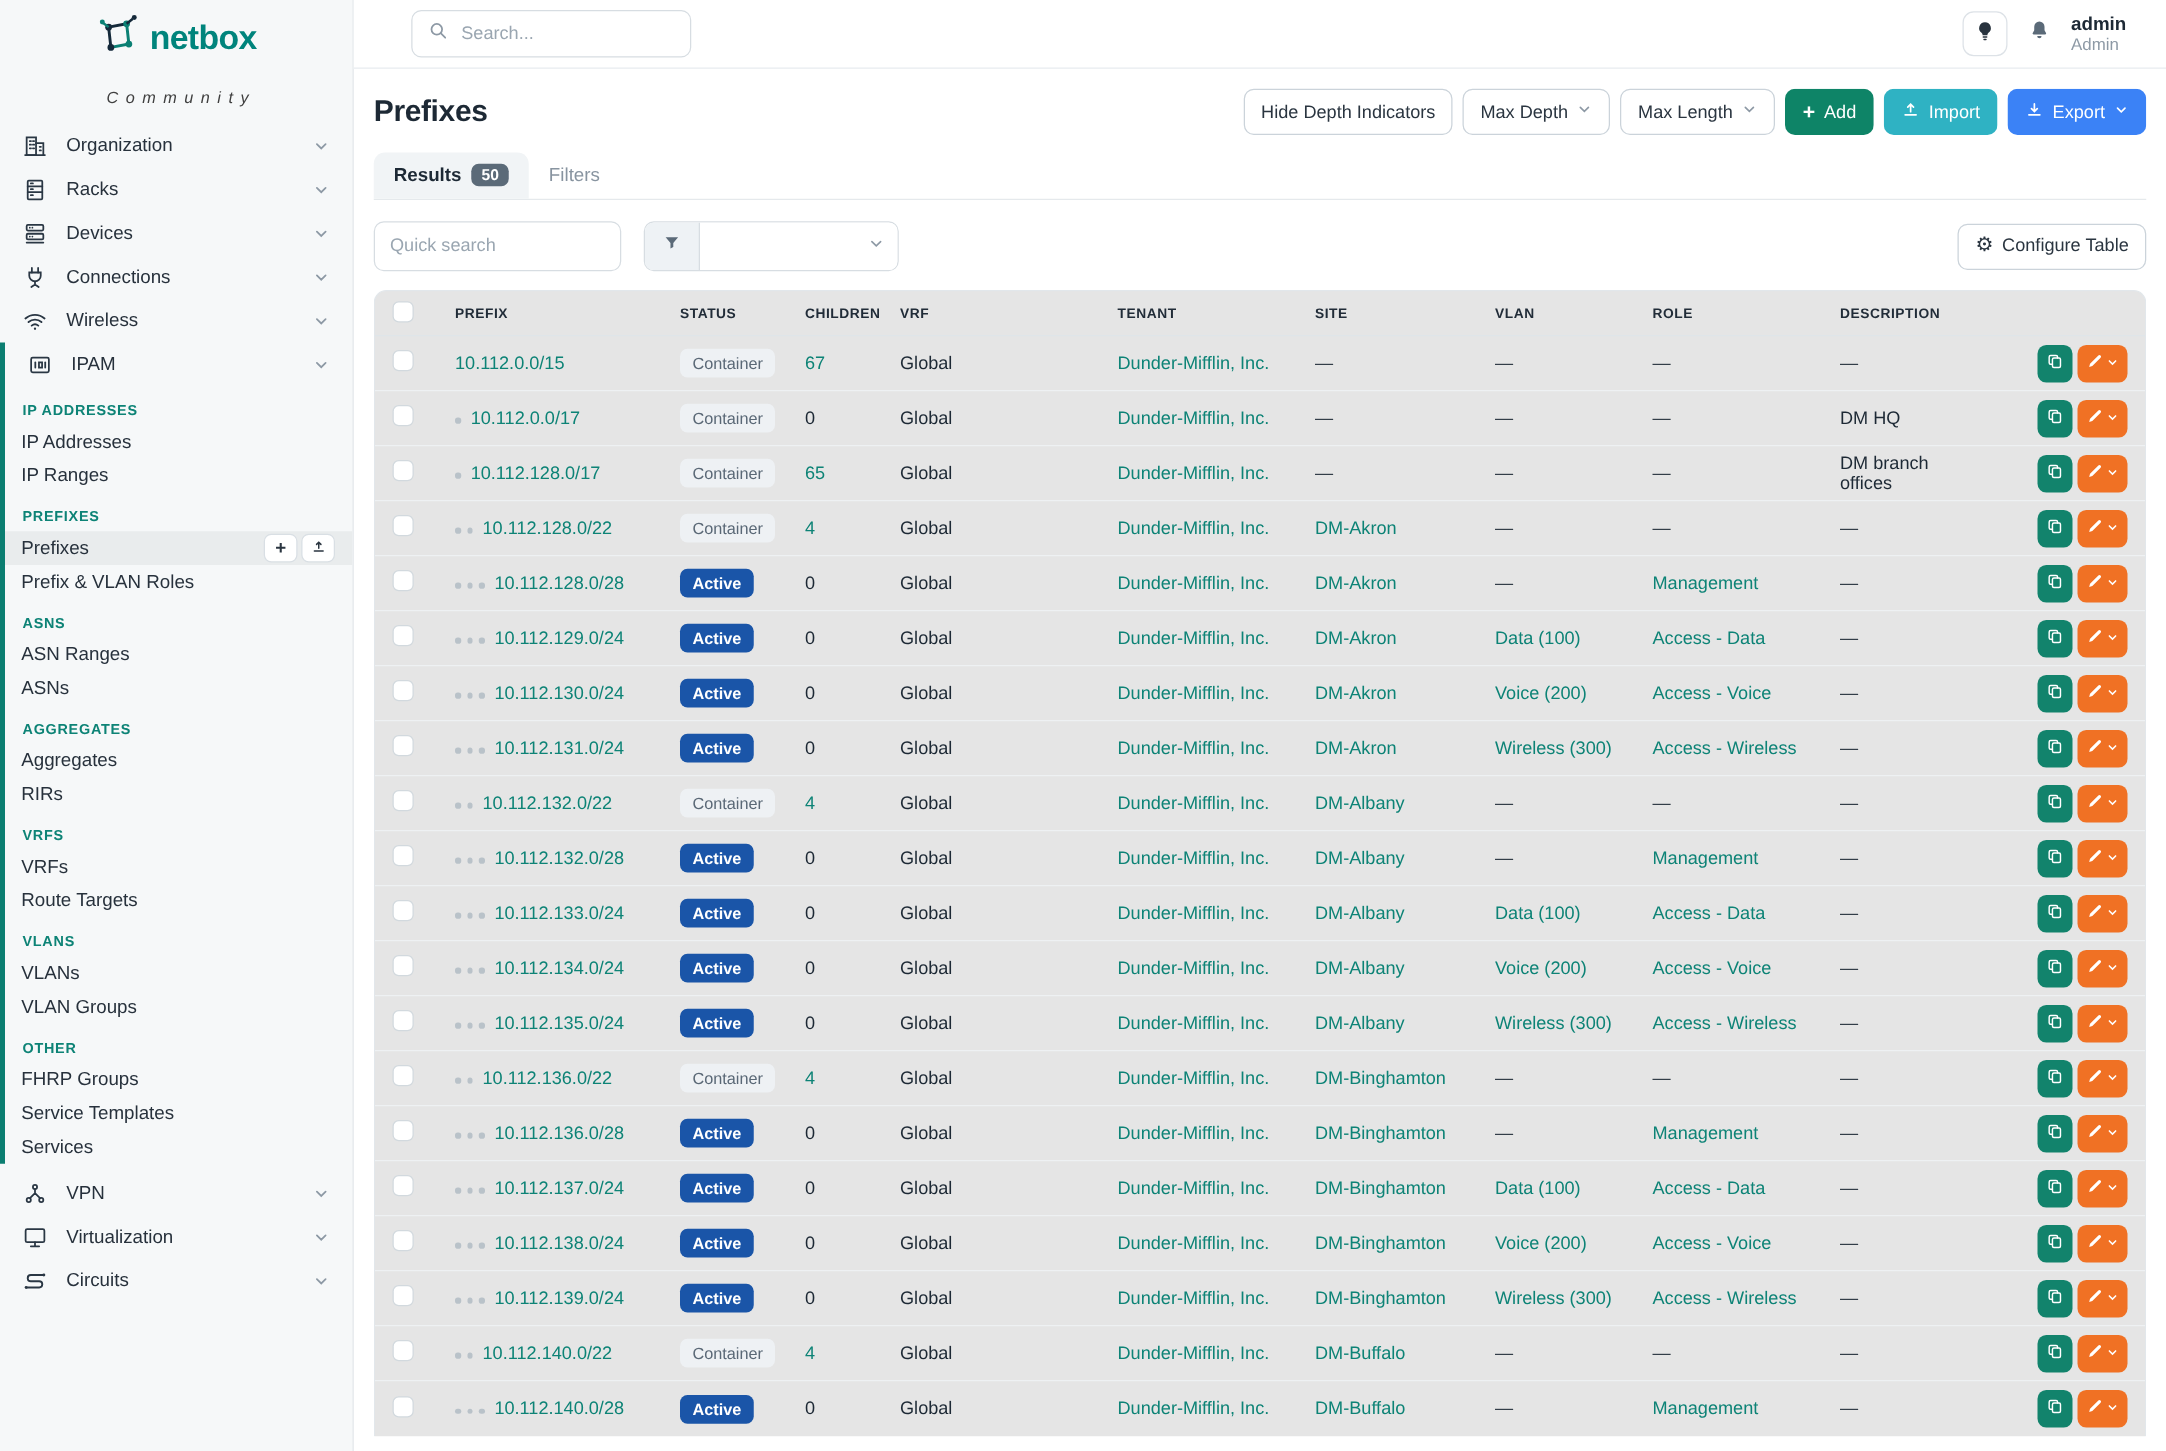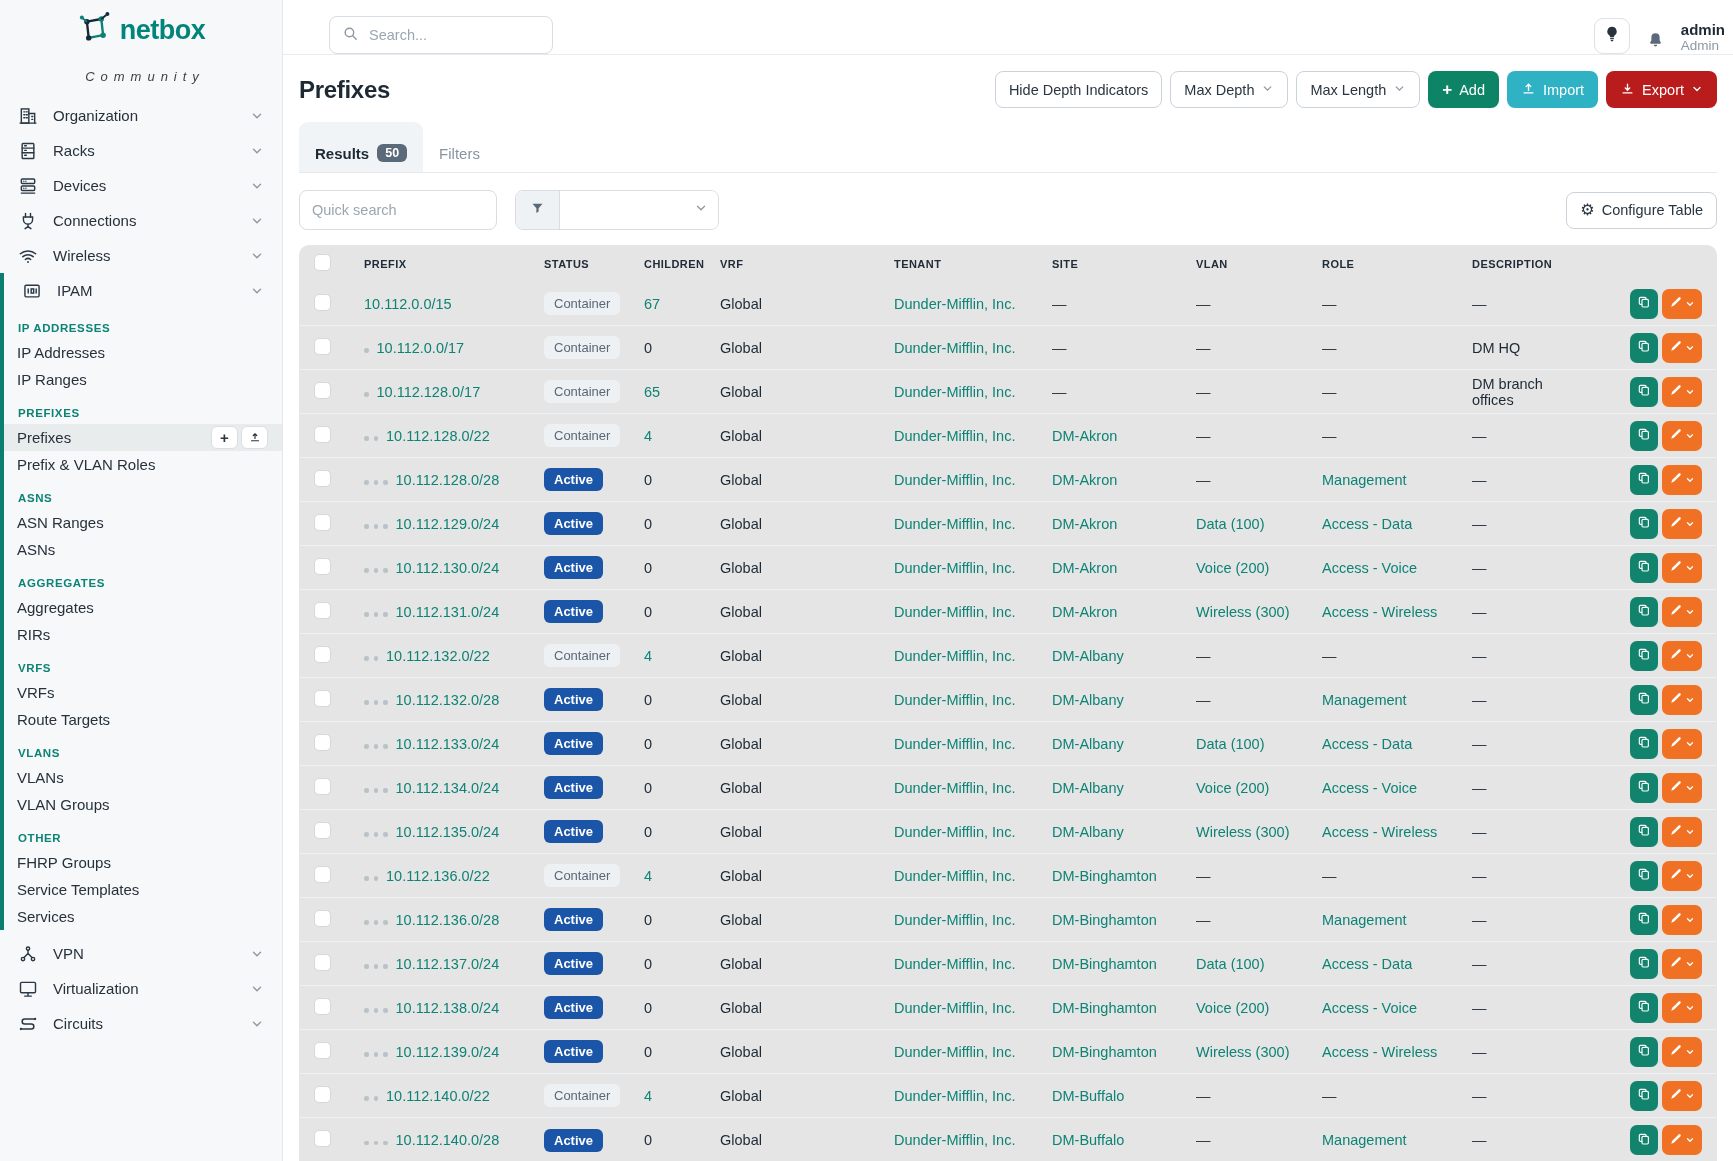--- a/index.html
+++ b/index.html
@@ -30,22 +30,22 @@
   .group-item.active { background:#e9eced; }
   .group-item .spring { flex:1; }
   .mini-actions { display:flex; gap:3px; padding-right:4px; }
   .mini-btn { width:27px; height:23px; background:#fff; border:1px solid #d9dfe4; border-radius:6px;
     display:flex; align-items:center; justify-content:center; color:#2a3540; cursor:pointer; }
   .mini-btn svg { width:12px; height:12px; }
   .mini-btn .plus-glyph { font-size:15px; font-weight:700; line-height:1; }
 
   
   .main { flex:1; display:flex; flex-direction:column; min-width:0; }
-  .topbar { height:55px; border-bottom:1px solid #e8ecef; display:flex; align-items:flex-end;
-    padding:0 8px 0 16px; background:#fff; }
+  .topbar { height:55px; border-bottom:1px solid #e8ecef; display:flex; align-items:center;
+    padding:0 32px 0 16px; background:#fff; }
   .search-box { margin-left:30px; width:224px; height:38px; border:1px solid #d7dde2; border-radius:8px;
     display:flex; align-items:center; padding:0 12px; color:#98a4af; background:#fff; }
   .search-box svg { width:17px; height:17px; margin-right:10px; }
   .search-box input { border:none; outline:none; flex:1; font-size:14.5px; color:#333;
     font-family:inherit; background:transparent; }
   .search-box input::placeholder { color:#9aa6b1; }
   .topbar .spring { flex:1; }
   .bulb-btn { width:36px; height:36px; border:1px solid #dde2e7; border-radius:9px; background:#fff;
     display:flex; align-items:center; justify-content:center; color:#28333e; cursor:pointer; }
   .bulb-btn svg { width:18px; height:18px; }
@@ -60,27 +60,27 @@
   .page-head { display:flex; align-items:center; margin-top:16px; }
   .page-title { font-size:24px; font-weight:700; color:#1d2935; letter-spacing:-0.3px; }
   .toolbar { margin-left:auto; display:flex; gap:8px; align-items:center;border-radius:16px; }
   .btn { height:37px; border-radius:8px; font-size:14.5px; display:inline-flex; align-items:center;
     gap:7px; padding:0 13px; cursor:pointer; border:1px solid transparent; font-family:inherit; }
   .btn-outline { background:#fff; border-color:#cbd3da; color:#2a3540; }
   .btn-outline .chev svg { width:13px; height:13px; color:#8d99a5; }
   .btn-add { background:#0e8467; color:#fff; font-weight:500; }
   .btn-add .plus-glyph { font-size:17px; font-weight:700; line-height:1; }
   .btn-import { background:#2fb2c3; color:#fff; font-weight:500; }
-  .btn-export { background:#b91c1c; color:#fff; font-weight:500;align-items:center; }
+  .btn-export { background:#3b82f6; color:#fff; font-weight:500;align-items:center; }
   .btn svg.wicon { width:15px; height:15px; }
   .btn .chev-w svg { width:12px; height:12px; }
 
   
   .tabs { display:flex; margin-top:14px; border-bottom:1px solid #e5e9ec; }
-  .tab { padding:22px 16px 10px; font-size:15px; color:#8894a0; cursor:pointer; display:flex;
+  .tab { padding:9px 16px 10px; font-size:15px; color:#8894a0; cursor:pointer; display:flex;
     align-items:center; gap:8px; }
   .tab.active { background:#f1f4f6; border-radius:9px 9px 0 0; color:#1d2935; font-weight:600; }
   .count-badge { background:#5b6a78; color:#fff; font-size:12.5px; font-weight:600; border-radius:6px;
     padding:2px 8px; }
 
   
   .controls { display:flex; align-items:center; margin:17px 0 15px; }
   .quick-search { width:198px; height:40px; border:1px solid #d7dde2; border-radius:8px; padding:0 12px;
     font-size:14.5px; color:#333; font-family:inherit; outline:none; }
   .quick-search::placeholder { color:#9aa6b1; }

